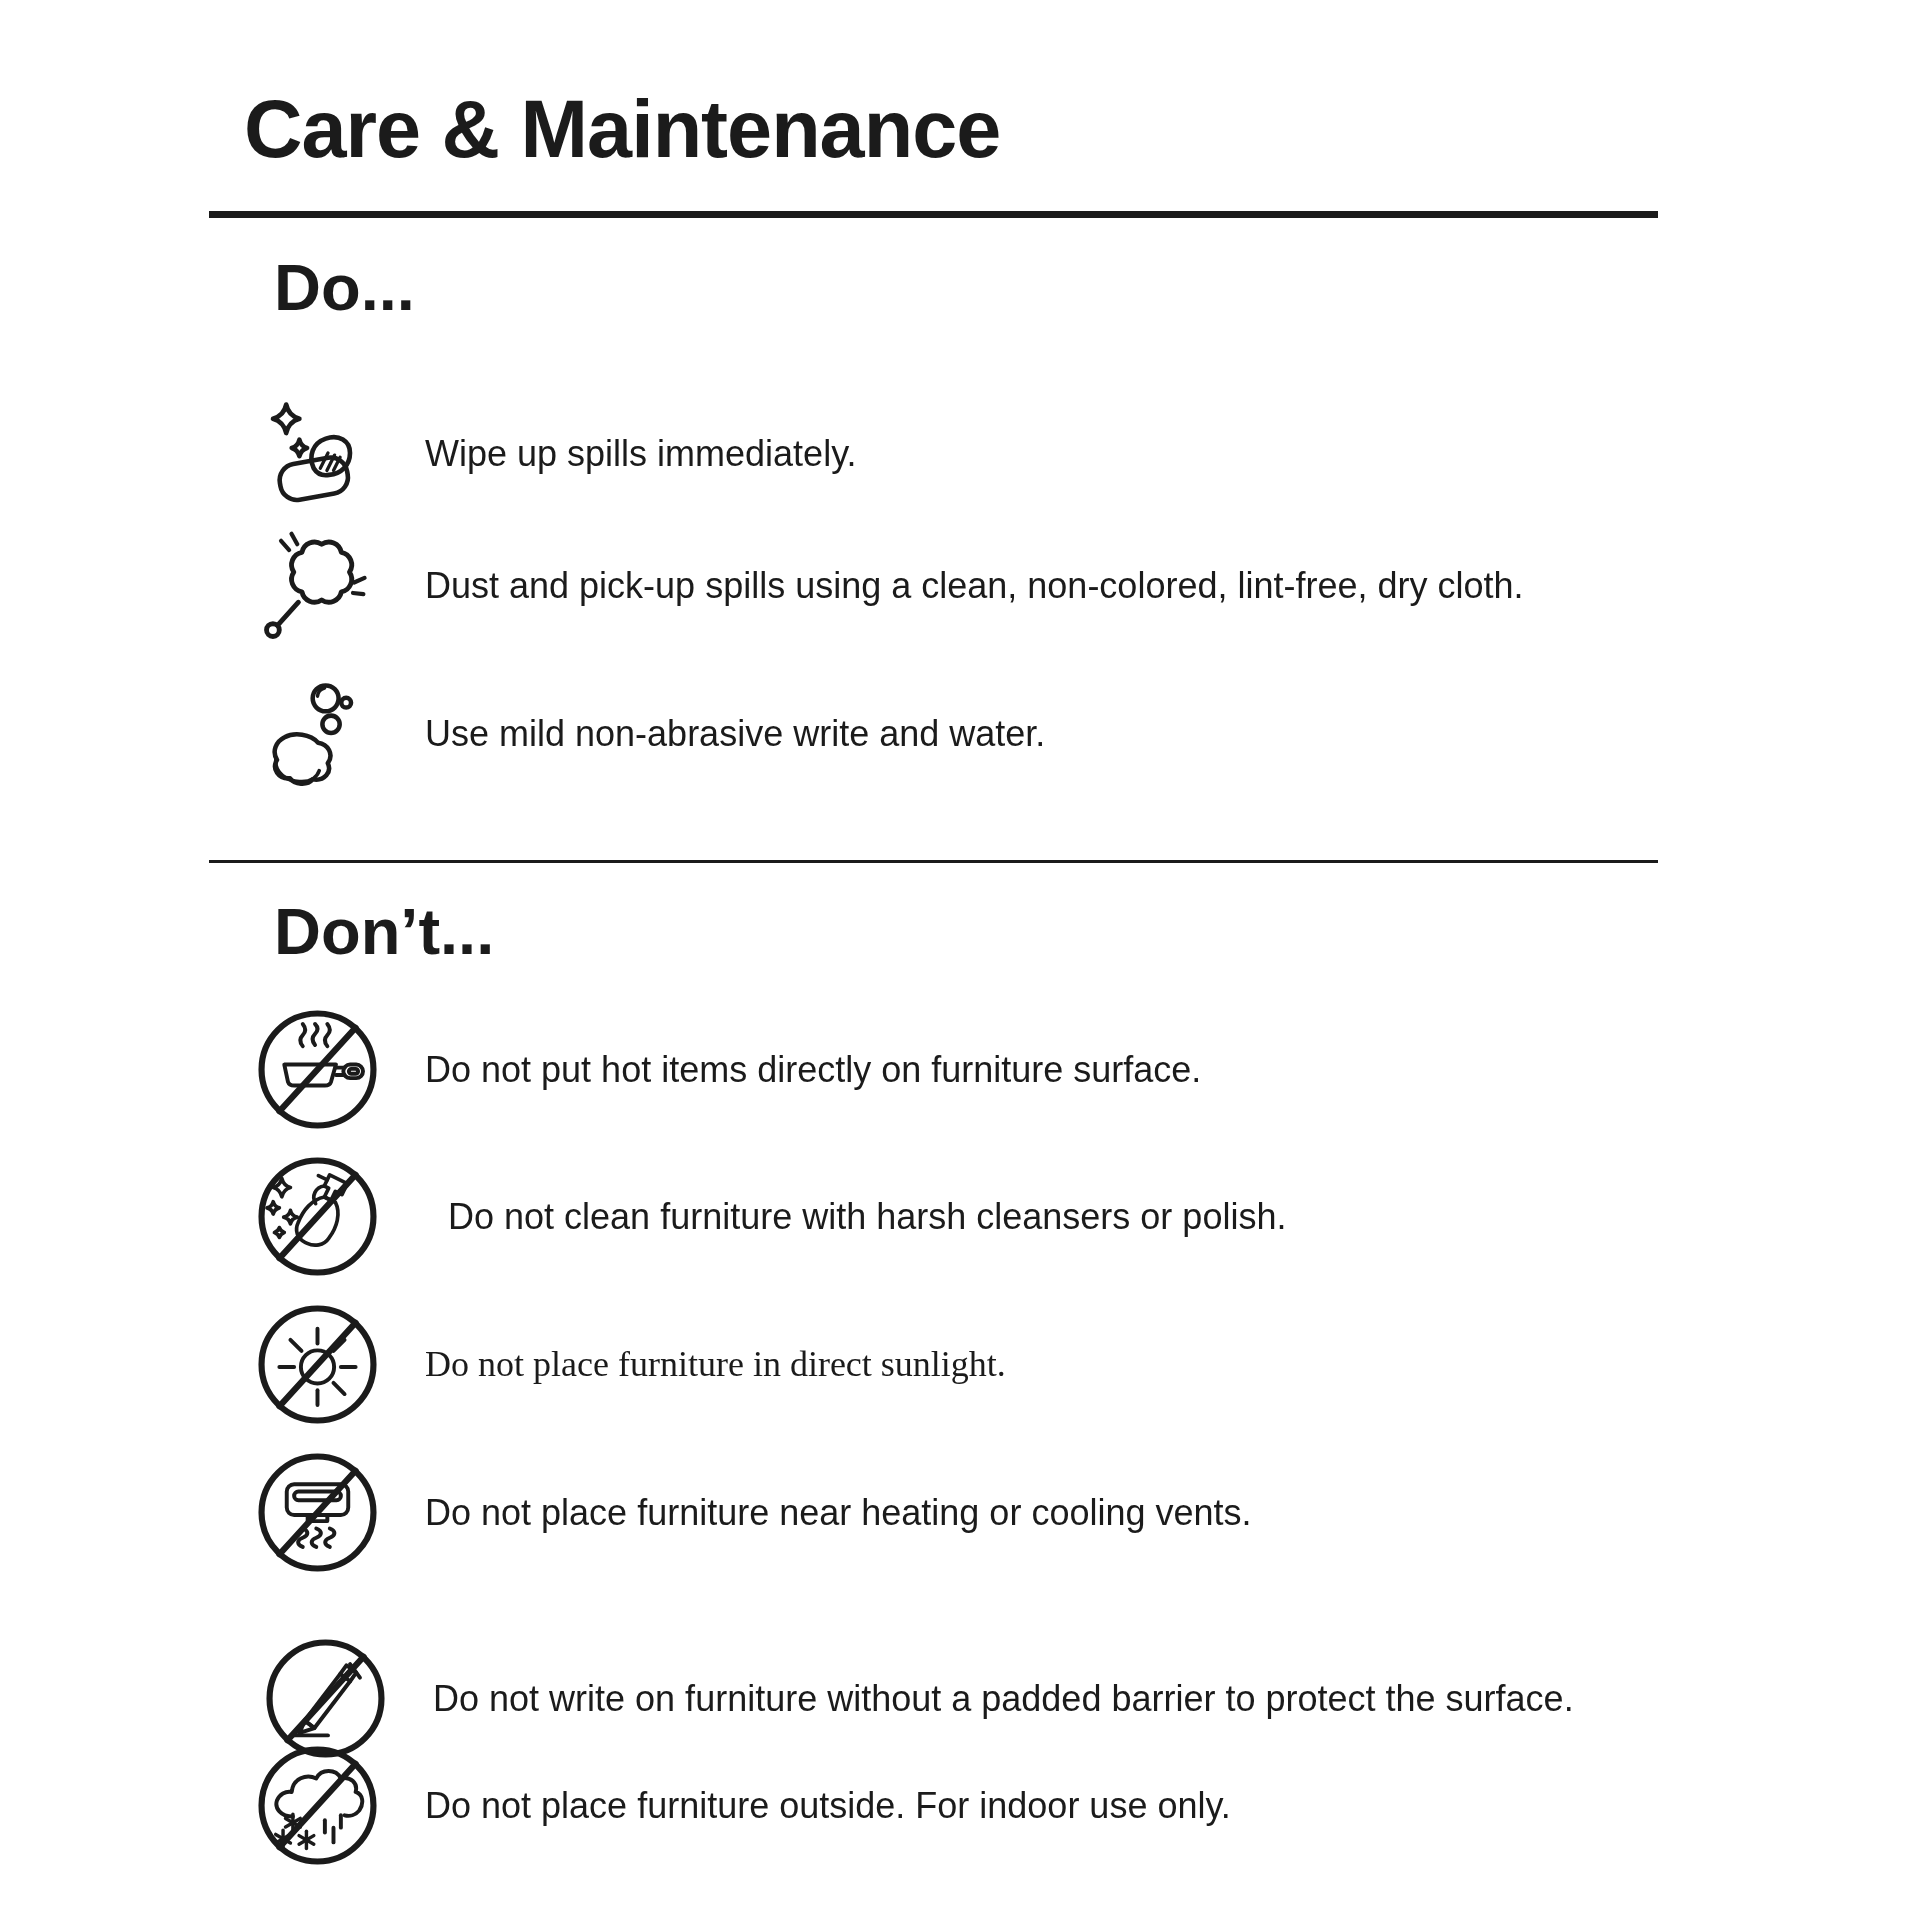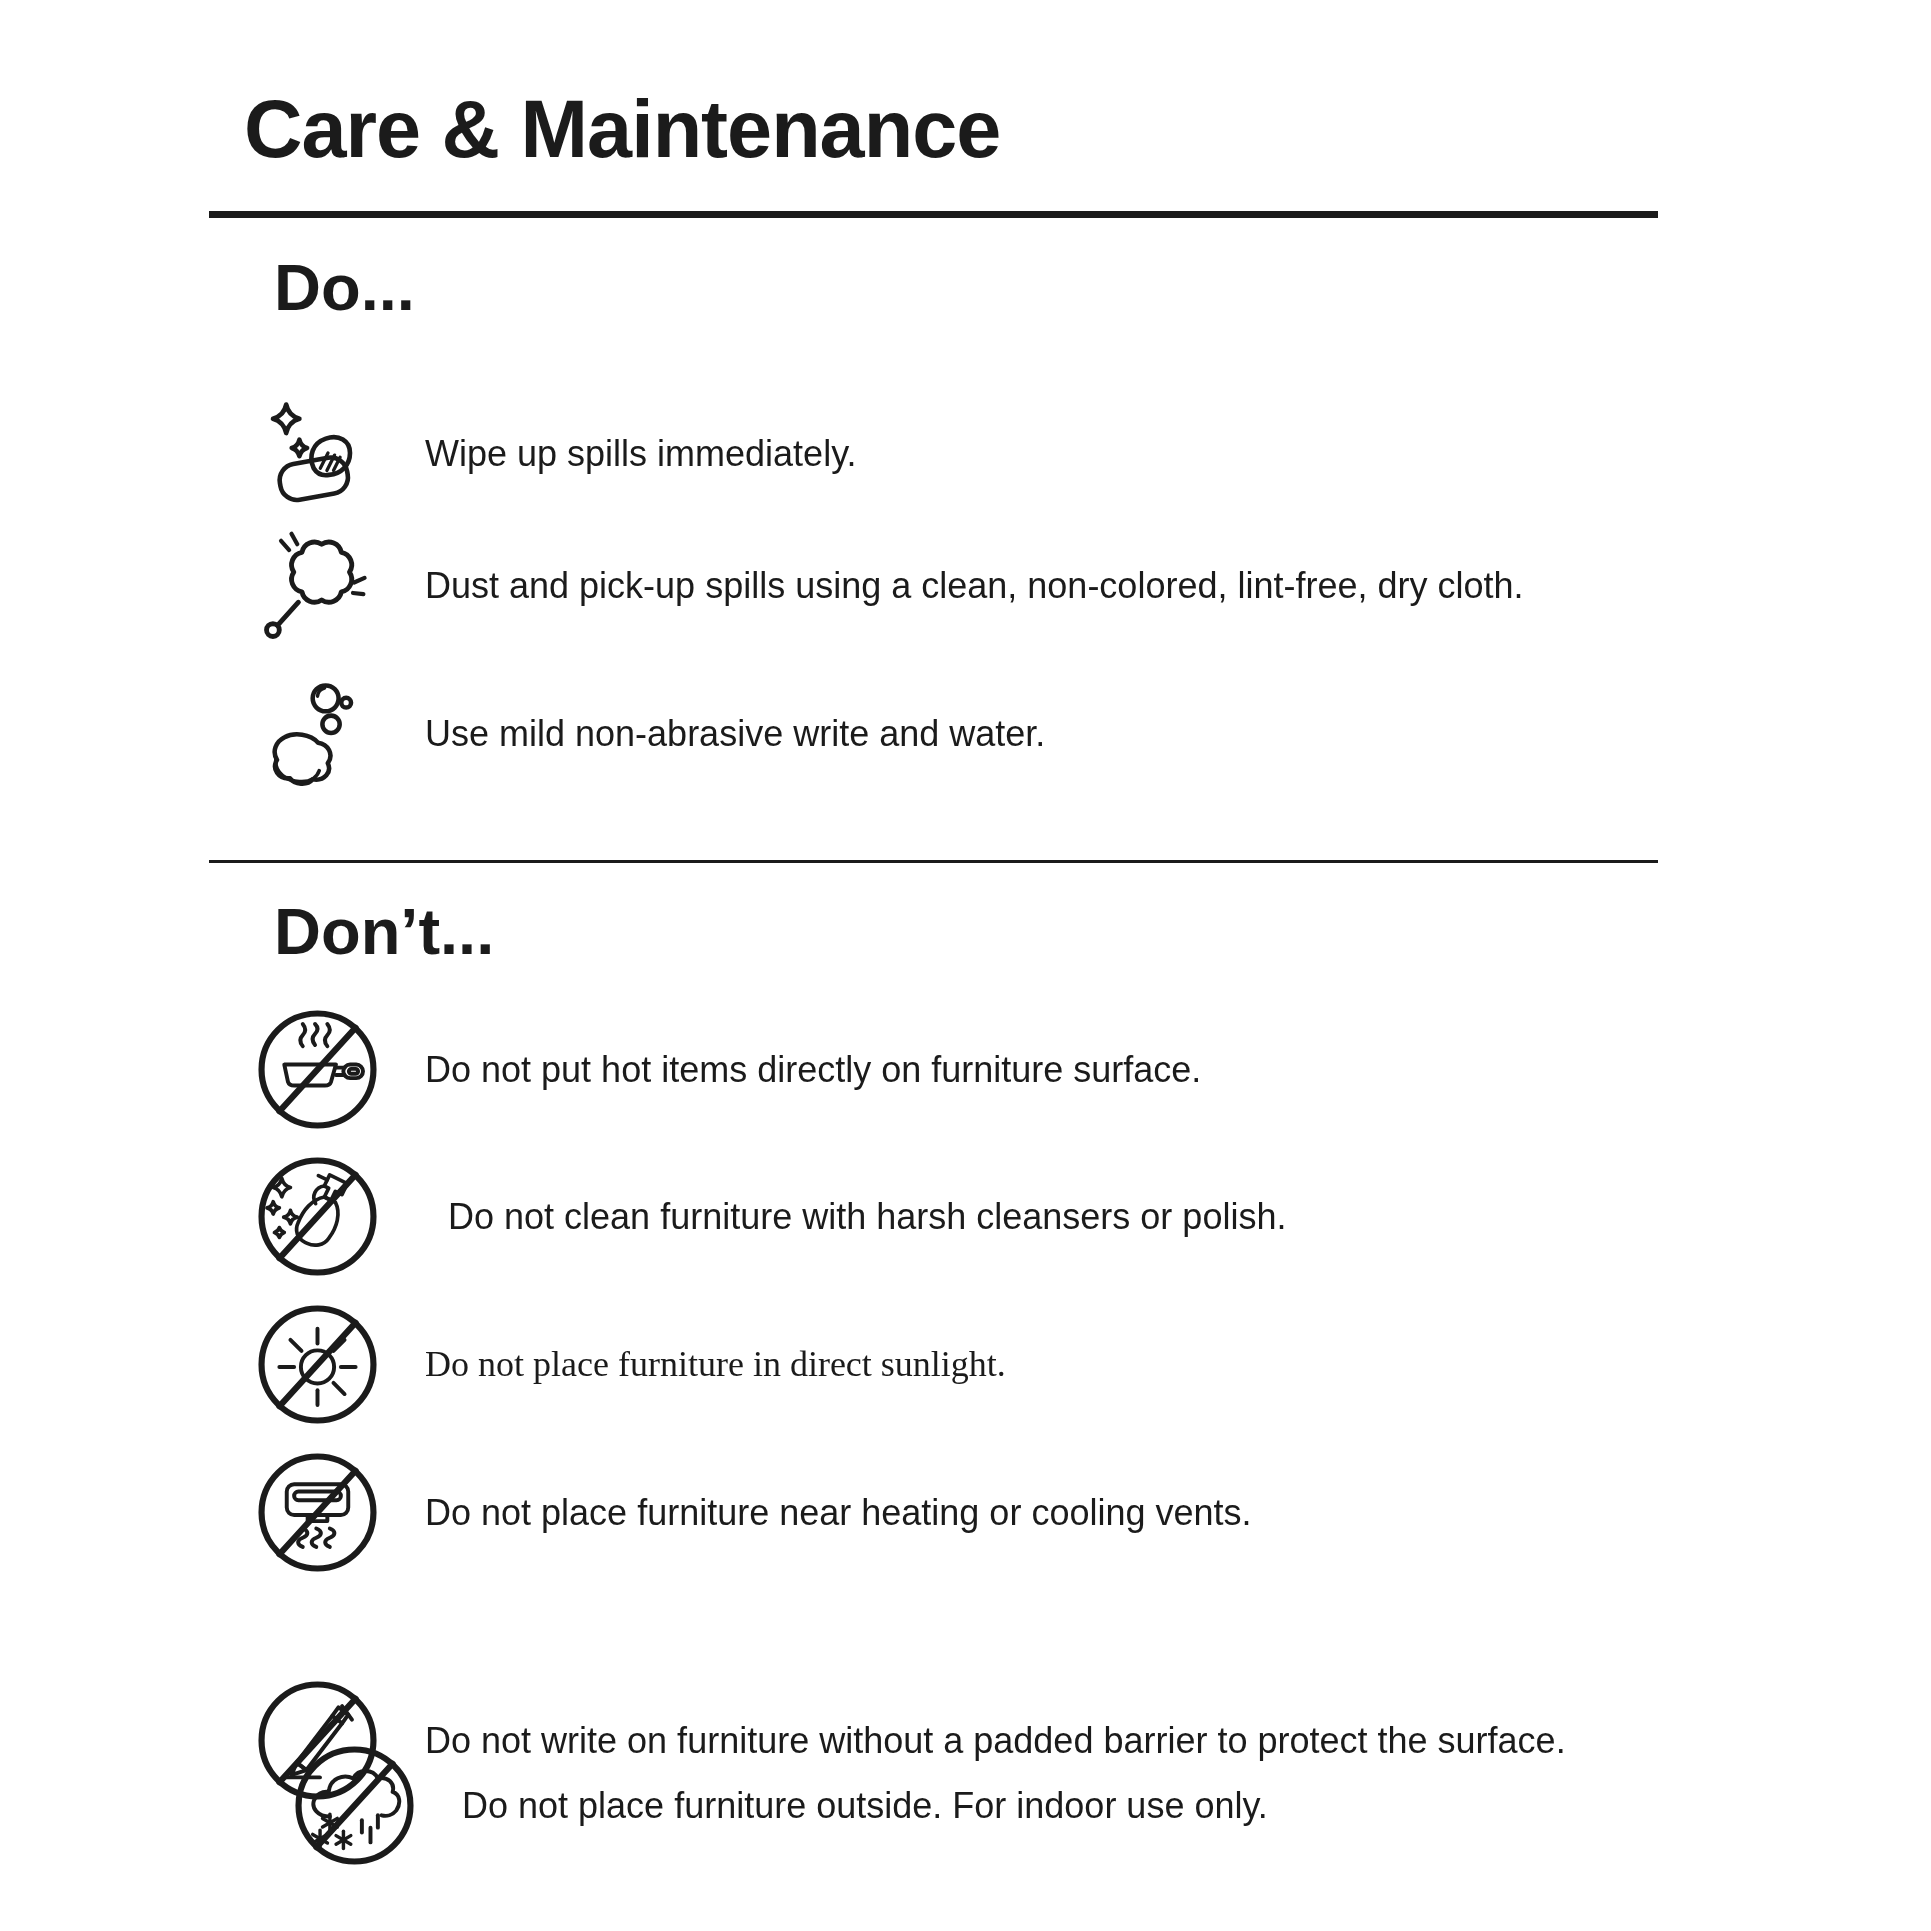--- a/index.html
+++ b/index.html
@@ -190,40 +190,40 @@
         </g>
         <g class="ink" stroke-width="5">
           <circle cx="50" cy="50" r="45.5"></circle>
           <path d="M81 16 L19 84"></path>
         </g>
       </svg>
     </div>
     <div class="row-text">Do not place furniture near heating or cooling vents.</div>
   </div>
 
-  <div class="row" style="top:1667px;">
+  <div class="row" style="top:1625px;padding-left:8px;">
     <div class="icon-cell">
       <svg width="123" height="123" viewBox="0 0 100 100">
         <g class="ink" stroke-width="3.2">
           <path d="M22 80 H52"></path>
           <path d="M33 68 L62 30 L70 36 L41 74 Z"></path>
           <path d="M33 68 L29 78 L41 74 Z"></path>
           <path d="M62 30 L67 23 L75 29 L70 36"></path>
           <path d="M70 22 L78 33"></path>
         </g>
         <g class="ink" stroke-width="5">
           <circle cx="50" cy="50" r="45.5"></circle>
           <path d="M81 16 L19 84"></path>
         </g>
       </svg>
     </div>
     <div class="row-text">Do not write on furniture without a padded barrier to protect the surface.</div>
   </div>
 
-  <div class="row" style="top:1732px;padding-left:37px;">
+  <div class="row" style="top:1732px;">
     <div class="icon-cell">
       <svg width="123" height="123" viewBox="0 0 100 100">
         <g class="ink" stroke-width="3.2">
           <path d="M30 59 C20 59 15 52 17 46 C19 41 24 38 29 39 C30 28 41 24 49 28 C53 20 65 20 69 28 C77 26 83 32 81 39 C87 41 88 48 84 54 C81 58 76 59 72 58"></path>
           <path d="M56 62 V72"></path>
           <path d="M63 68 V80"></path>
           <path d="M69 58 V68"></path>
           <g transform="translate(30 64)" stroke-width="2.8">
             <path d="M0 -7 V7"></path>
               <path d="M-6 -3.5 L6 3.5"></path>

